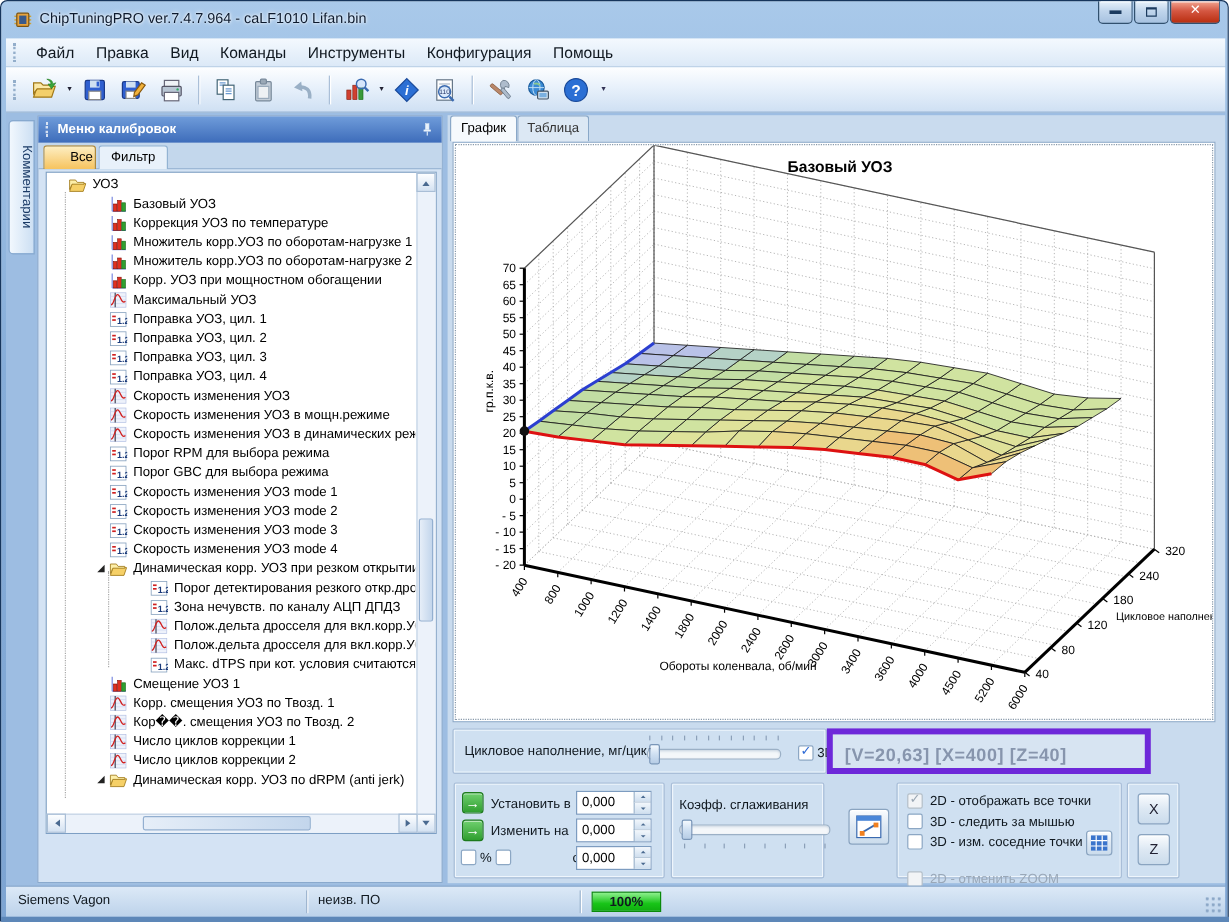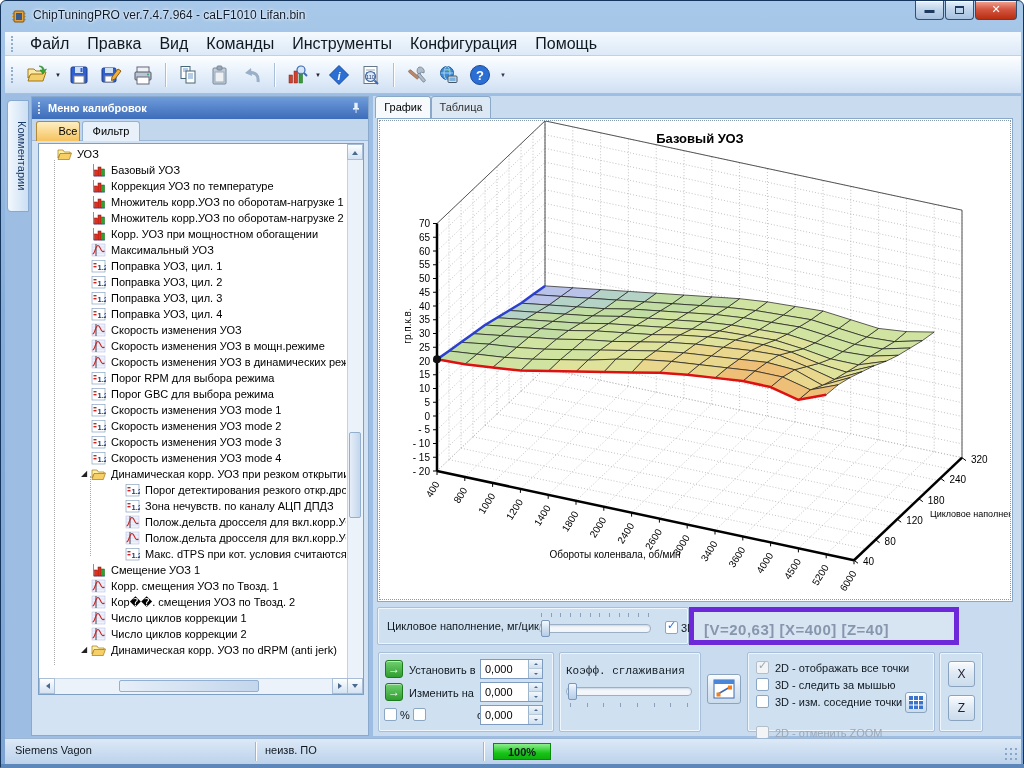--- a/index.html
+++ b/index.html
@@ -9,21 +9,21 @@
   .titlebar { position:absolute; left:0; top:0; right:0; height:30px; }
   .title-icon { position:absolute; left:10px; top:7px; width:16px; height:16px; }
   .title-text { position:absolute; left:32px; top:7px; font-size:12px; color:#0c1a2e; text-shadow:0 0 4px #fff,0 0 2px #fff; white-space:nowrap; }
   .winbtn { position:absolute; top:0; height:19px; border:1px solid #31506e; border-top:none; border-radius:0 0 4px 4px; background:linear-gradient(#e7f1fb,#c0d5ec 45%,#a7c2e0); box-shadow:inset 0 1px 0 rgba(255,255,255,.8); text-align:center; font-size:10px; color:#1b3a5e; line-height:17px; cursor:pointer; }
   .btn-min { left:914px; width:29px; } .btn-max { left:944px; width:29px; }
   .btn-close { left:974px; width:42px; background:linear-gradient(#f2a793,#d45742 45%,#b92e10); color:#fff; font-weight:bold; font-size:11px; }
   .max-glyph { display:inline-block; width:9px; height:8px; border:1px solid #1b3a5e; border-top:2px solid #1b3a5e; margin-top:5px; }
   
   .menubar { position:absolute; left:4px; top:31px; width:1016px; height:24px; background:linear-gradient(#f4f9fe,#dcE9f7); border-bottom:1px solid #bfd3e8; display:flex; align-items:center; }
   .grip { width:4px; height:16px; margin:0 6px 0 6px; border-left:2px dotted #93aecb; }
-  .menu-item { font-size:16px; color:#101820; padding:3px 9px; cursor:default; }
+  .menu-item { font-size:13px; color:#101820; padding:3px 9px; cursor:default; }
   
   .toolbar { position:absolute; left:4px; top:55px; width:1016px; height:38px; background:linear-gradient(#fdfeff,#e8f1fb 45%,#cfe0f3); border-bottom:1px solid #a9bed8; display:flex; align-items:center; }
   .tbtn { width:28px; height:28px; margin:0 2px; border-radius:3px; display:flex; align-items:center; justify-content:center; cursor:pointer; }
   .tbtn svg { width:22px; height:22px; }
   .tb-caret { width:10px; font-size:6px; color:#223; text-align:center; cursor:pointer; }
   .tb-sep { width:1px; height:24px; background:#aabfd8; margin:0 6px; box-shadow:1px 0 0 #fff; }
   .tb-chevron { margin-left:4px; font-size:6px; color:#335; }
   
   .workspace { position:absolute; left:4px; top:93px; width:1016px; height:644px; background:#9dbde2; }
   .vtab { position:absolute; left:2px; top:6px; width:22px; height:112px; background:linear-gradient(90deg,#f2f8fe,#ccdff3); border:1px solid #87a9cf; border-radius:4px 0 0 4px; writing-mode:vertical-rl; text-align:center; font-size:11px; color:#1a3a66; cursor:pointer; }
@@ -1020,21 +1020,21 @@
               <span class="sb t">
                 <span class="tri up"></span>
               </span>
               <span class="sb b">
                 <span class="tri down"></span>
               </span>
             </span>
         </div>
       </div>
 
-      <div class="groupbox" style="left:186px;top:556px;width:142px;height:80px;font-family:Liberation Mono, monospace;">
+      <div class="groupbox" style="left:186px;top:556px;width:128px;height:80px;">
         <span class="glabel" style="left:6px;top:12px;">Коэфф. сглаживания</span>
         <div class="slider-track" style="left:6px;top:34px;width:126px;"></div>
         <div class="slider-thumb" style="left:8px;top:30px;"></div>
         <div class="ticks" style="left:10px;top:50px;width:118px;">
             <i></i>
             <i></i>
             <i></i>
             <i></i>
             <i></i>
             <i></i>

